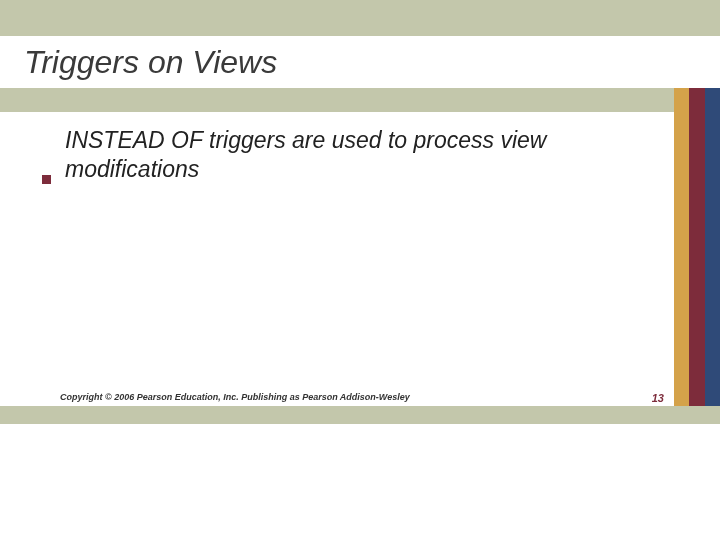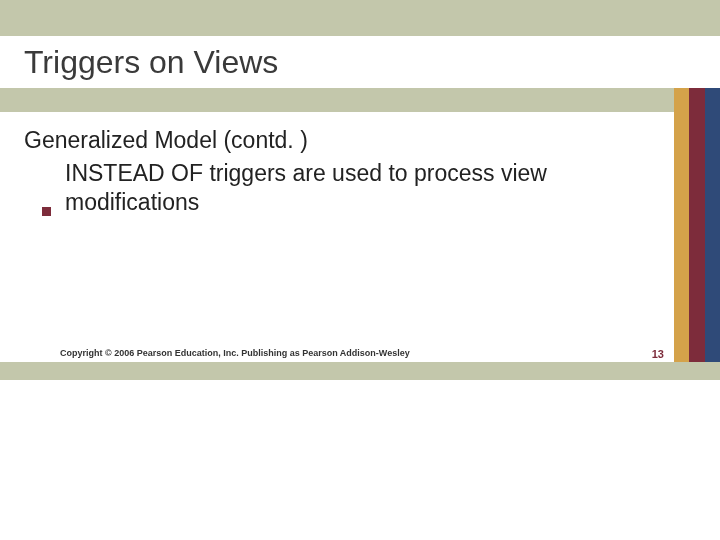--- a/index.html
+++ b/index.html
@@ -1,22 +1,23 @@
 <!DOCTYPE html>
 <html><head>
 <meta charset="utf-8">
 <style>
   * { margin: 0; padding: 0; box-sizing: border-box; }
   html, body { width: 720px; height: 540px; font-family: Arial, Helvetica, sans-serif; background: #fff; }
   .slide {
     position: relative;
     width: 720px;
-    height: 380px;
+    height: 424px;
     background: #fff;
     overflow: hidden;
+    font-style: italic;
   }
   .top-bar {
     position: absolute;
     top: 0; left: 0;
     width: 100%;
     height: 36px;
     background: #c3c7ab; 
   }
   .title {
     position: absolute;
@@ -123,21 +124,20 @@
     <div class="stripe-c"></div>
   </div>
 
   <div class="right-rail">
     <div class="rail-a"></div>
     <div class="rail-b"></div>
     <div class="rail-c"></div>
   </div>
 
   <div class="content">
-    <div class="subhead">Generalized Model (contd. )</div>
     <div class="bullet-row">
       <div class="bullet-marker"></div>
       <div class="bullet-text">INSTEAD OF triggers are used to process view modifications</div>
     </div>
   </div>
 
   <div class="footer">Copyright © 2006 Pearson Education, Inc. Publishing as Pearson Addison-Wesley</div>
   <div class="page-num">13</div>
 
   <div class="bottom-cap"></div>

